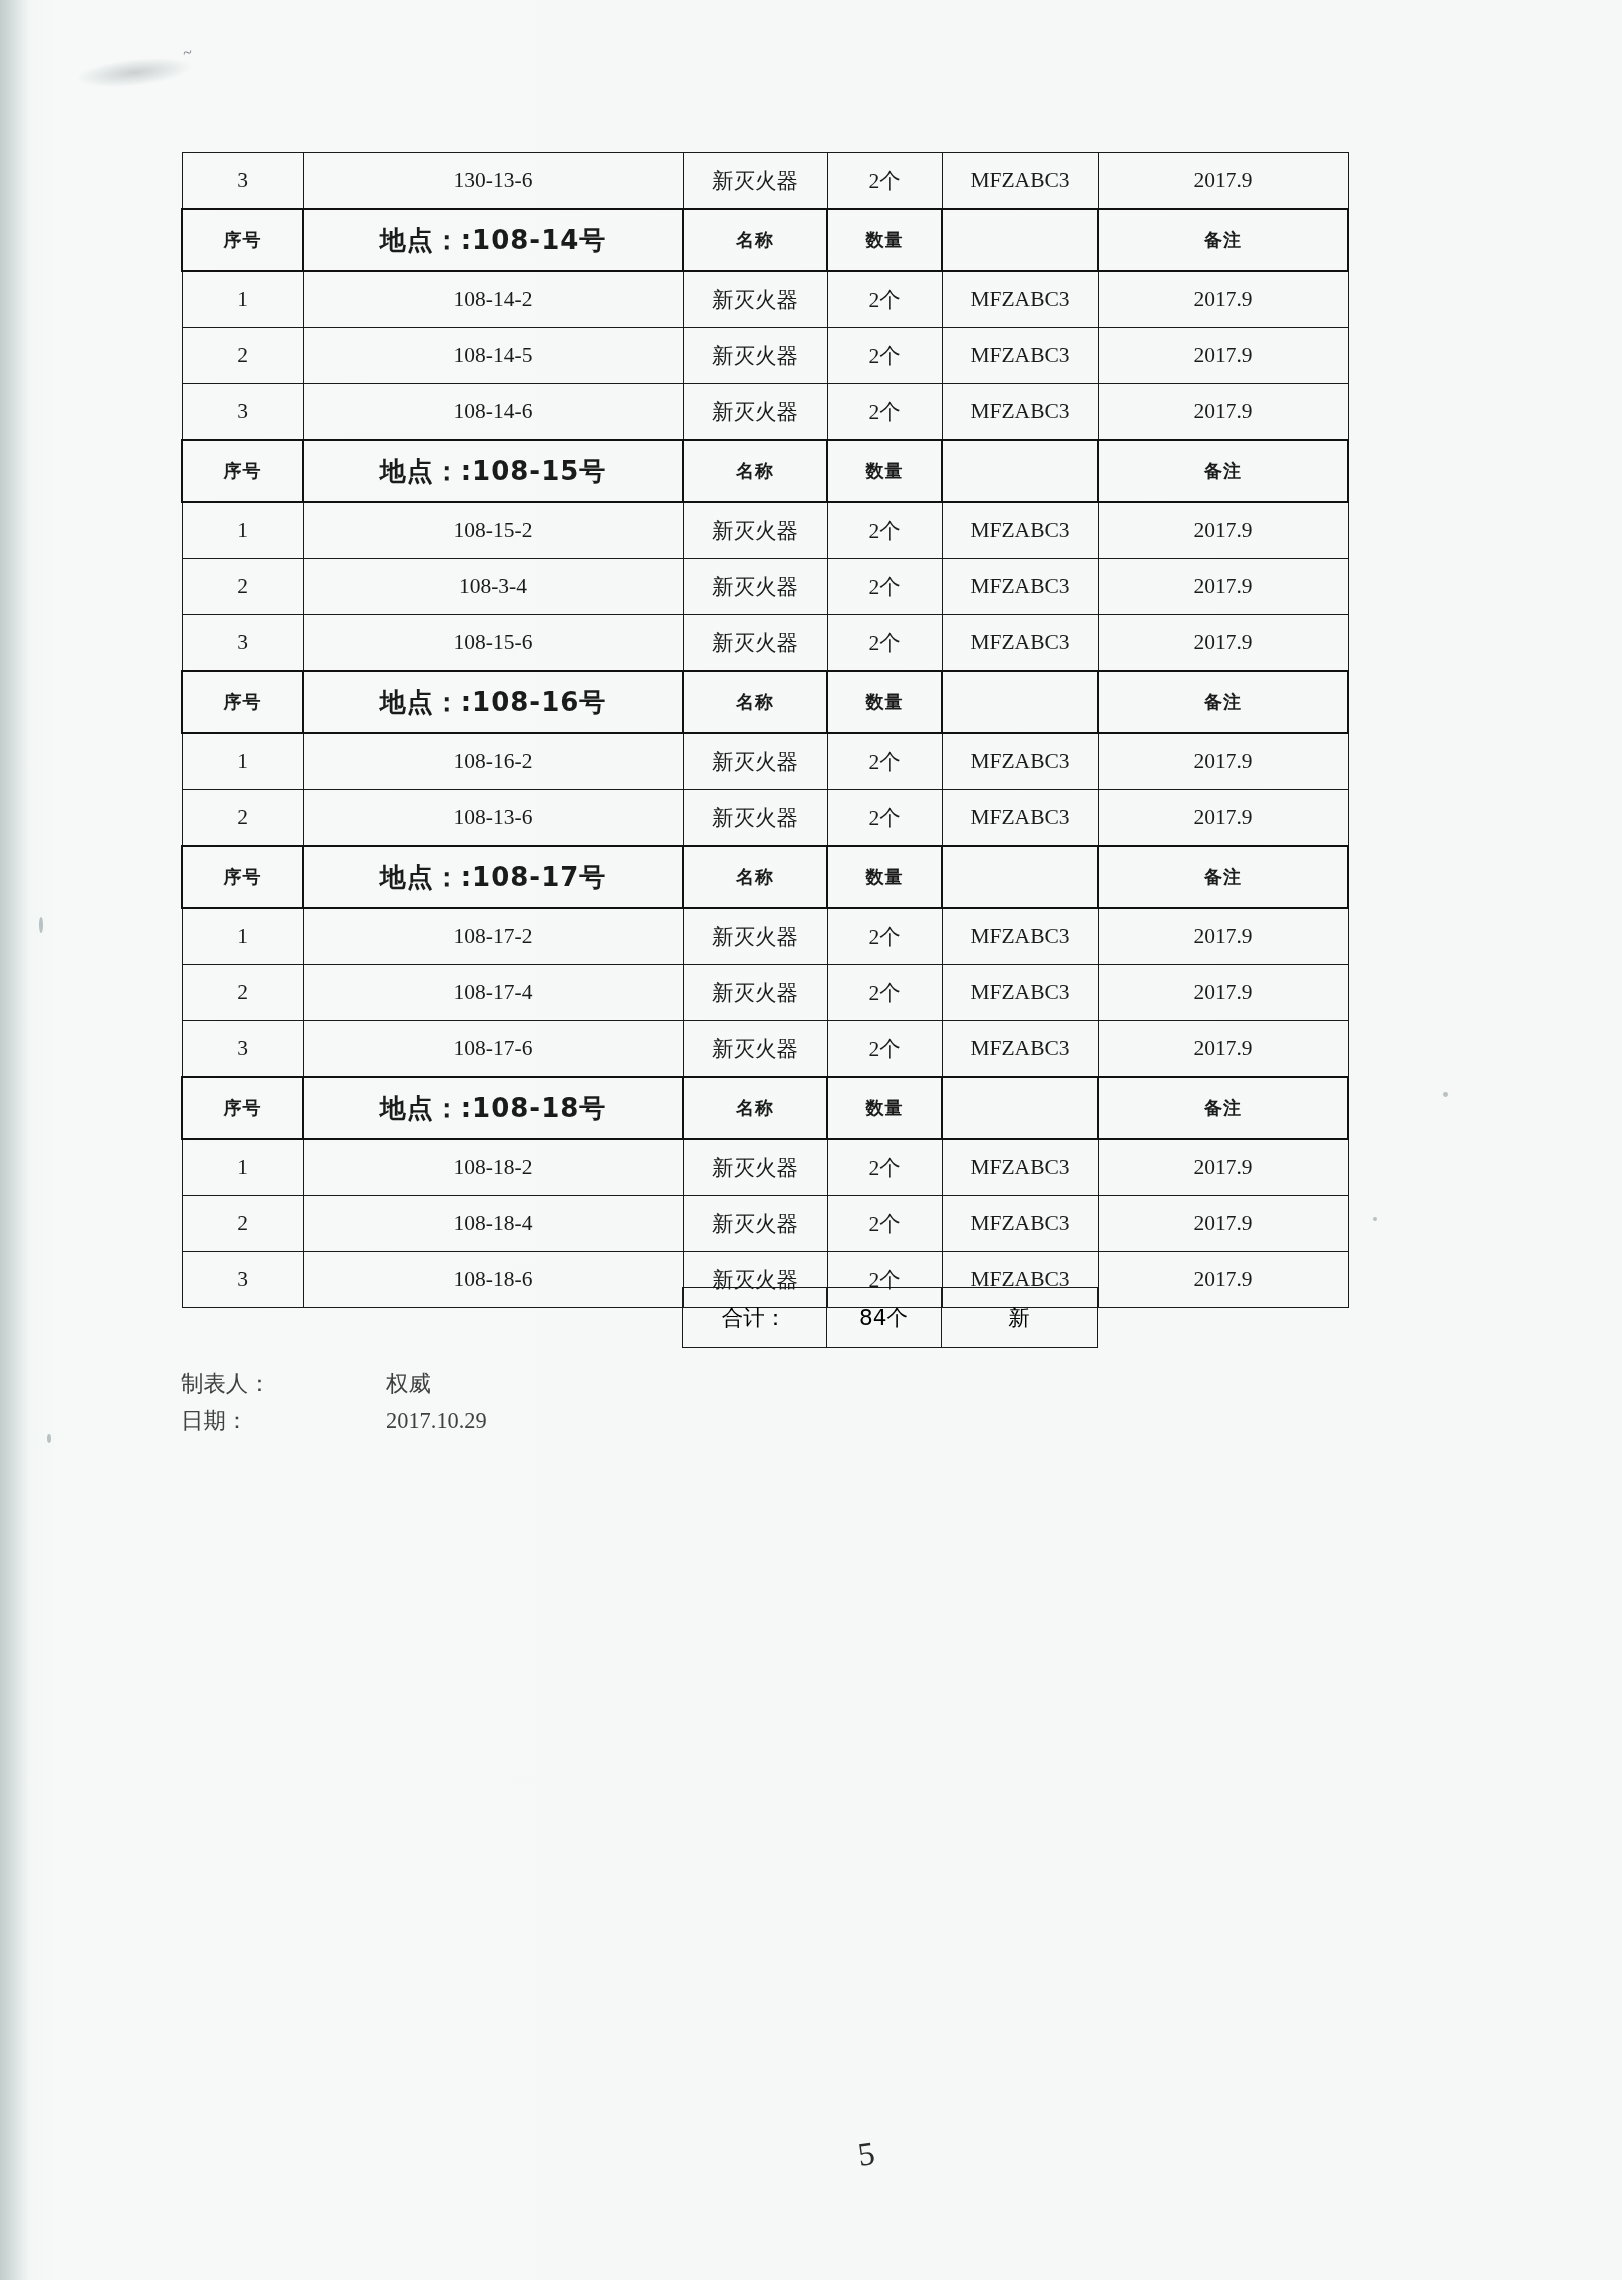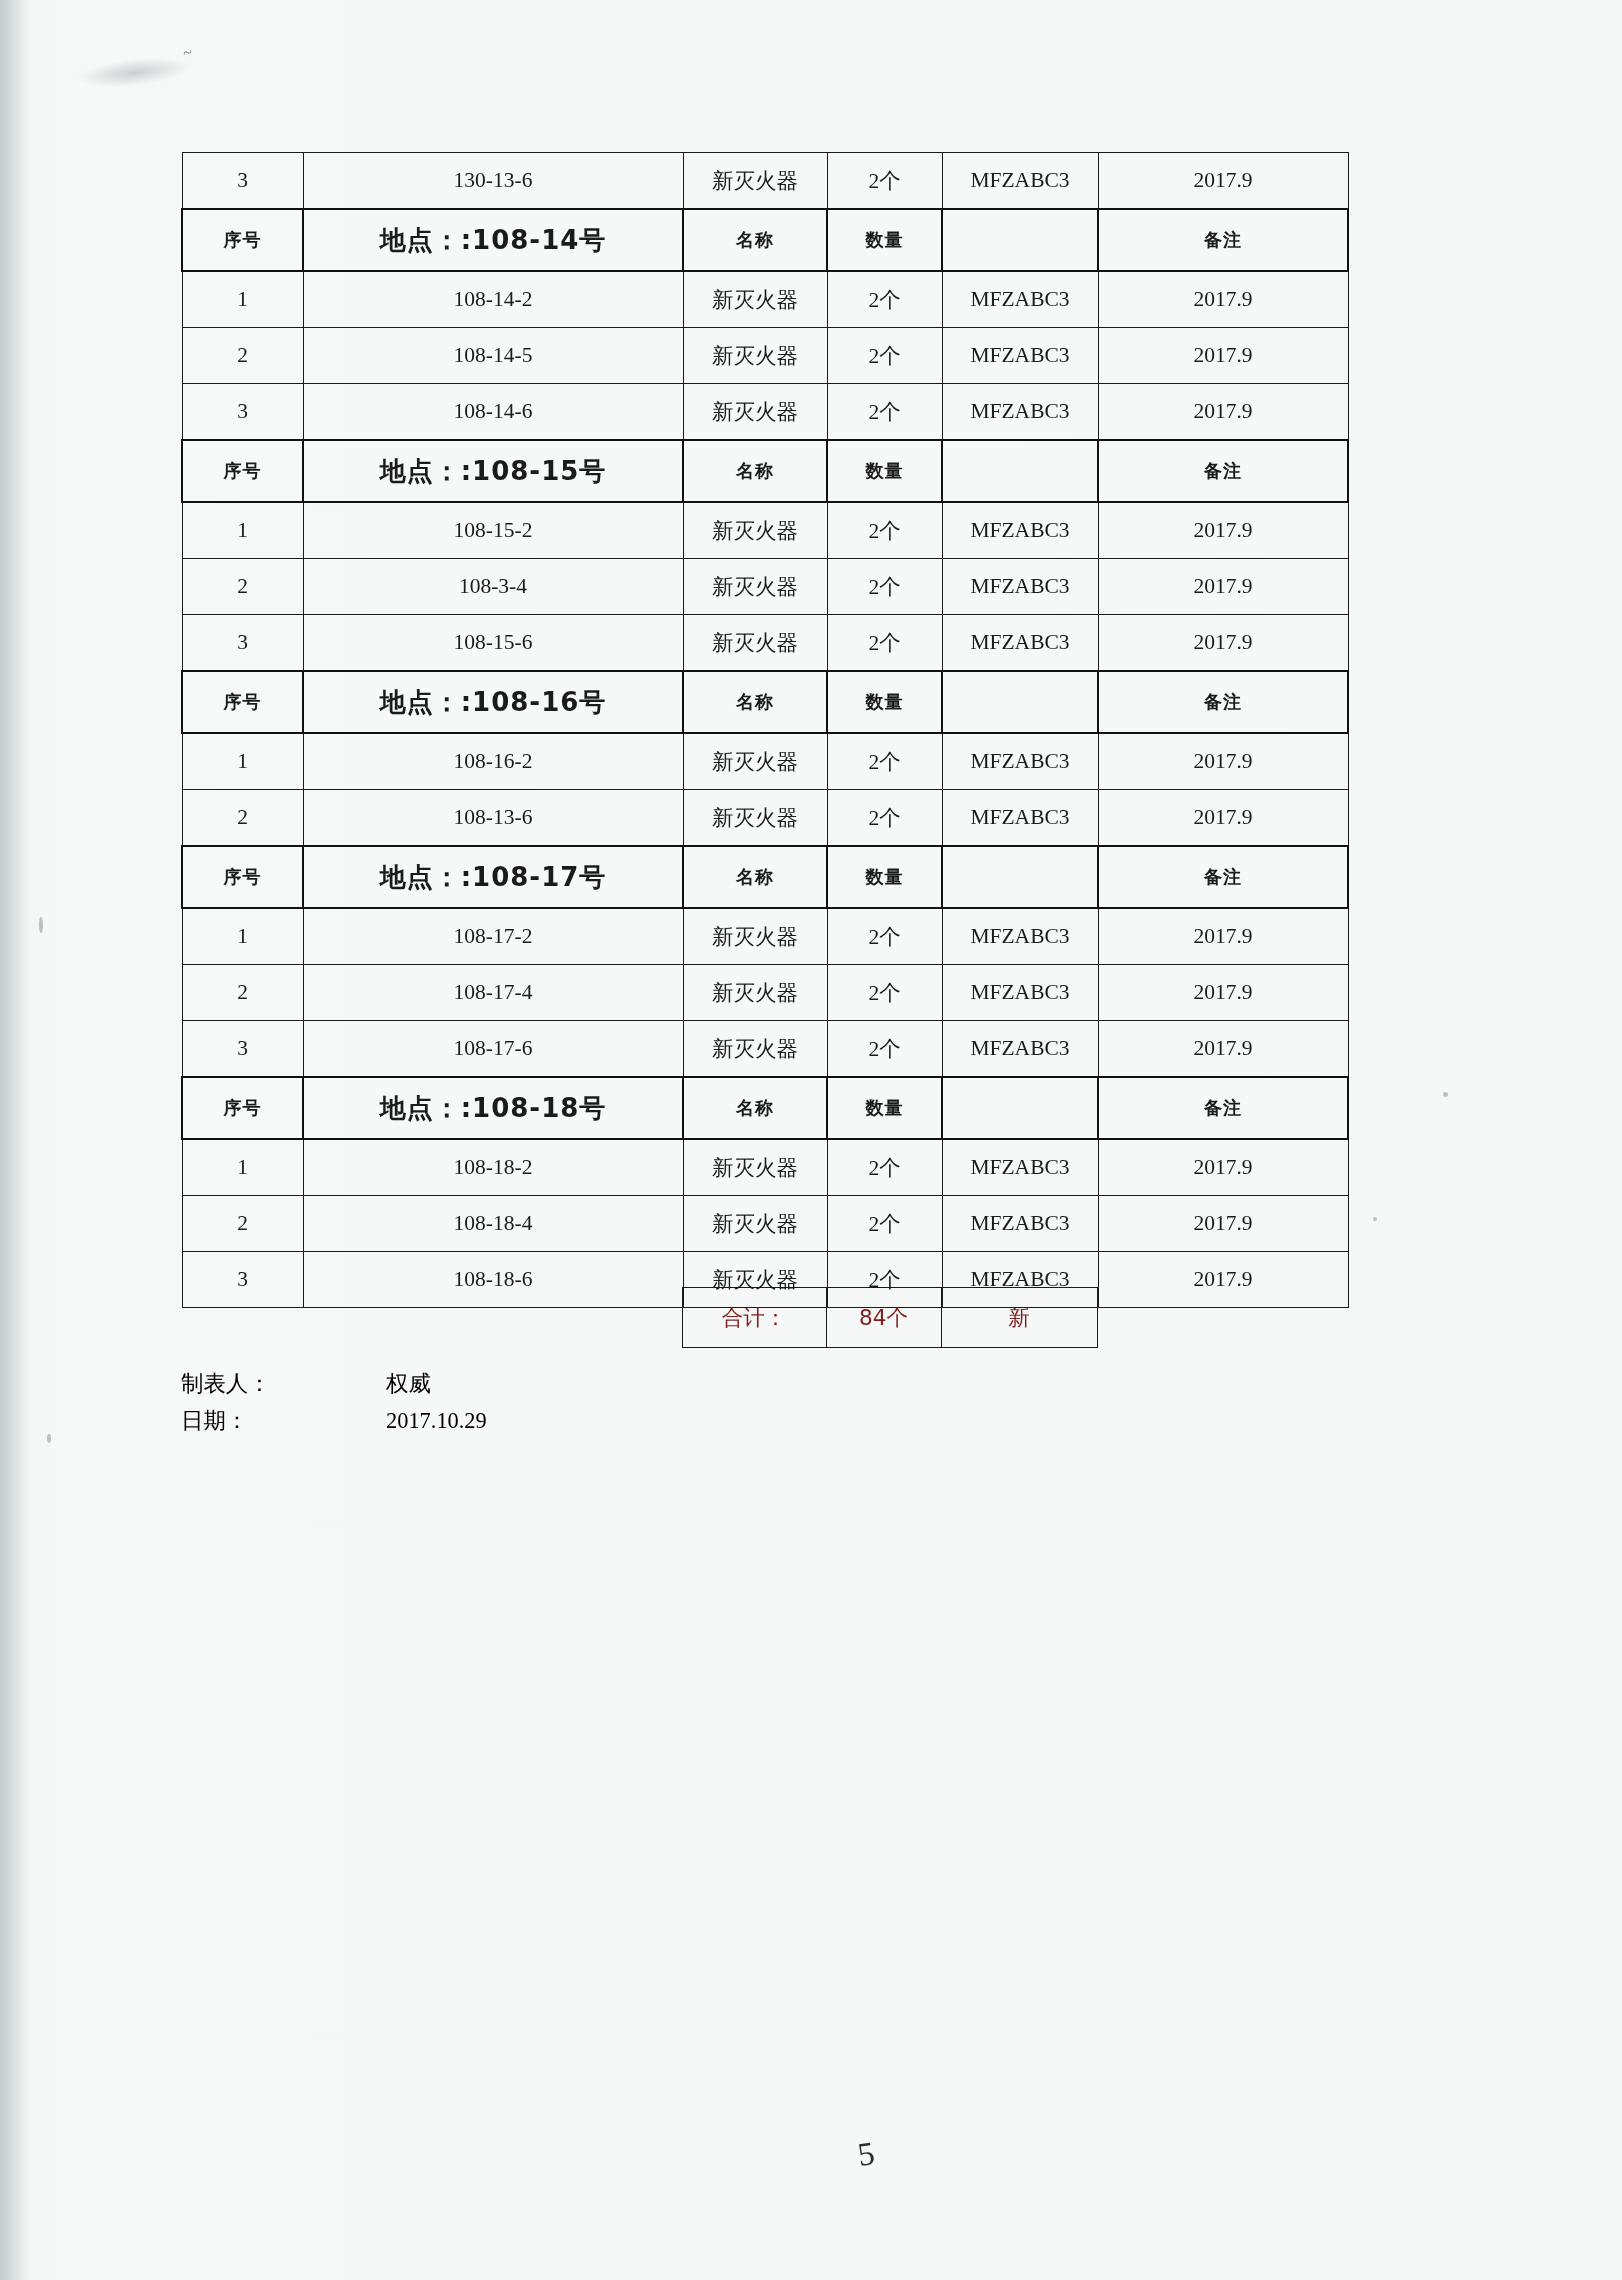--- a/index.html
+++ b/index.html
@@ -108,36 +108,36 @@
     left: 181px;
     top: 1287px;
     border-collapse: collapse;
     table-layout: fixed;
   }
   table.total td {
     height: 57px;
     font-size: 21.5px;
     text-align: center;
     vertical-align: middle;
-    color: #7f1d1d;
+    color: #000000;
   }
   table.total td.empty {
     border: none;
   }
   table.total td.boxed {
     border: 1.6px solid #1a1a1a;
     font-family: "DejaVu Sans", sans-serif;
   }
 
   .footer {
     position: absolute;
     left: 181px;
     top: 1365px;
     font-size: 22.4px;
-    color: #000000;
+    color: #404040;
     line-height: 1.65;
     font-family: "DejaVu Sans", sans-serif;
   }
   .footer .row { display: block; white-space: pre; }
   .footer .label { display: inline-block; width: 205px; }
   .footer .value { font-family: "Liberation Serif", serif; }
   .footer .value-cn { font-family: "DejaVu Sans", sans-serif; }
 
   .page-mark {
     position: absolute;

